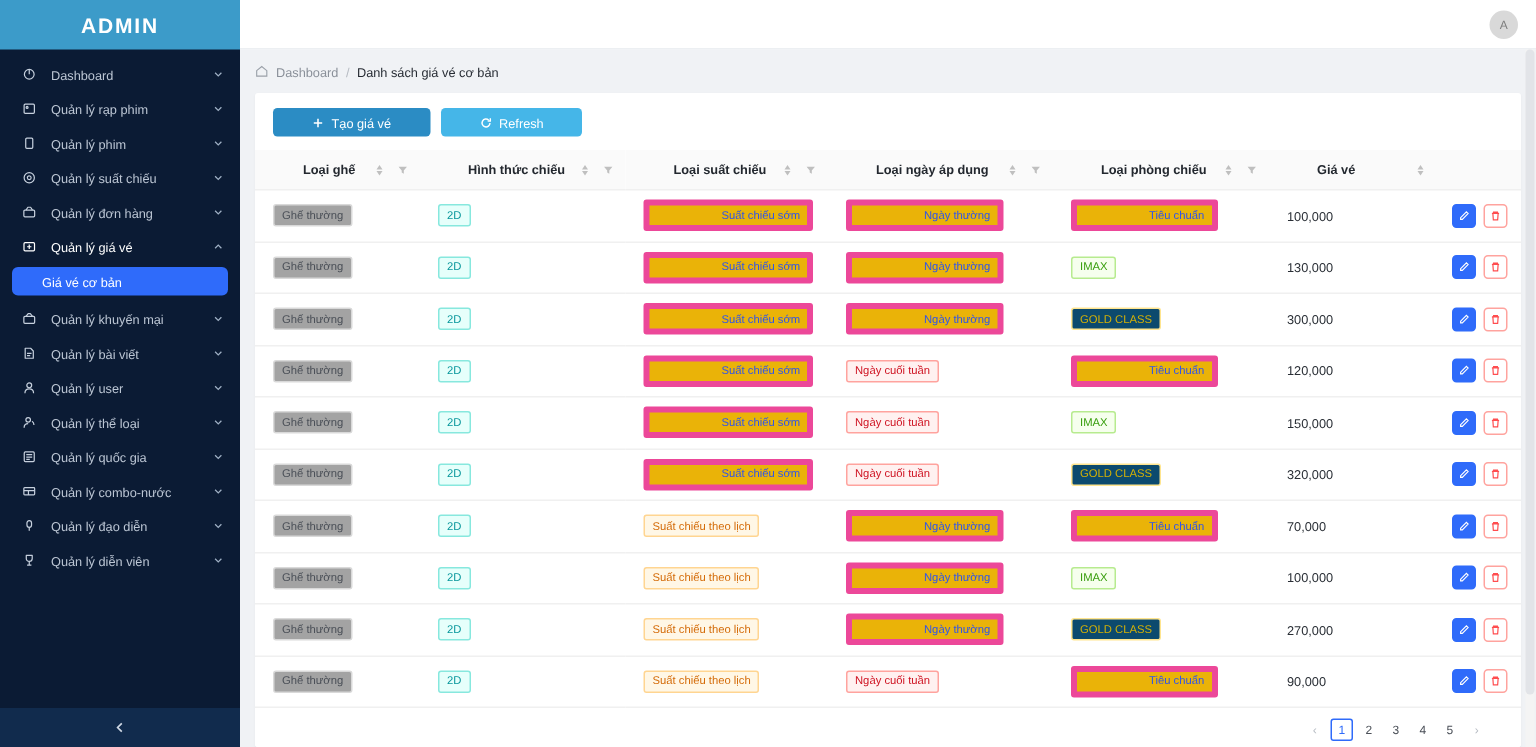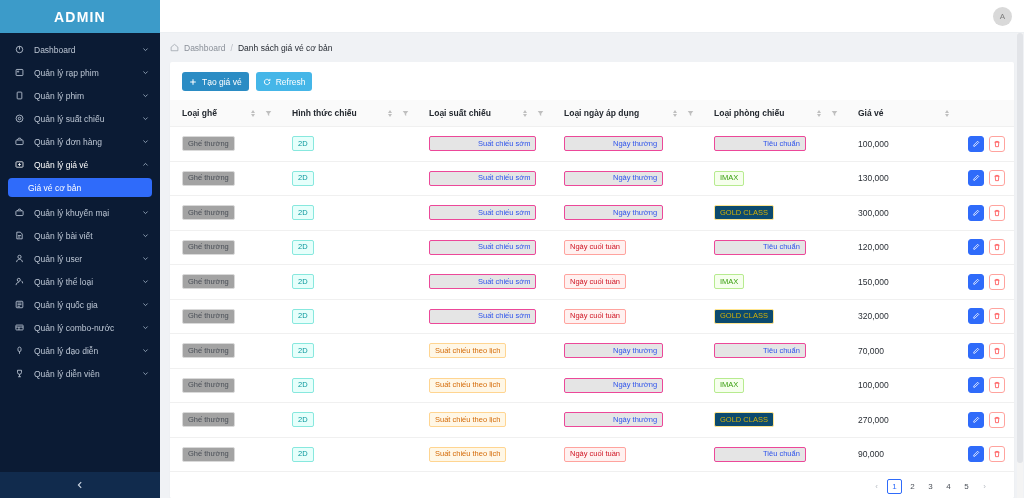--- a/index.html
+++ b/index.html
@@ -92,39 +92,39 @@
     background: #ffffff;
     border-radius: 2px;
     flex: 1 1 auto;
     display: flex; flex-direction: column;
     overflow: hidden;
     box-shadow: 0 1px 2px rgba(0,0,0,.04);
   }
   .card-actions { padding: 10px 12px 9px 12px; display: flex; gap: 7px; }
   .btn {
     border: none; border-radius: 3px; cursor: pointer;
-    height: 19px; padding: 0 7px; font-size: 8.5px; color: #fff;
+    height: 19px; padding: 0 26px; font-size: 8.5px; color: #fff;
     display: inline-flex; align-items: center; gap: 5px;
     font-family: "Liberation Sans", sans-serif;
   }
   .btn-primary { background: #2b8cc4; }
   .btn-refresh { background: #45b6e8; }
   .btn svg { width: 8px; height: 8px; display: block; }
 
   
   .table-wrap { flex: 1 1 auto; overflow: hidden; position: relative; }
   table { width: 100%; border-collapse: collapse; table-layout: fixed; }
   thead th {
     background: #fafafa; text-align: left;
     font-size: 8.5px; font-weight: bold; color: #23282f;
     padding: 8px 0 8px 12px; border-bottom: 1px solid #f0f0f0;
     white-space: nowrap; position: relative;
   }
   .th-inner { display: flex; align-items: center; }
-  .th-text { flex: 1 1 auto; }
+  .th-text { flex: 1 1 auto; margin-left: 20px; }
   .sorter {
     width: 10px; flex: 0 0 10px; display: flex; flex-direction: column;
     align-items: center; justify-content: center; gap: 1px;
     cursor: pointer; margin-right: 4px;
   }
   .sorter i {
     display: block; width: 0; height: 0;
     border-left: 2.5px solid transparent; border-right: 2.5px solid transparent;
   }
   .sorter i.up { border-bottom: 3px solid #bfbfbf; }
@@ -140,21 +140,21 @@
     padding: 0 0 0 12px; height: 34.5px;
     border-bottom: 1px solid #f0f0f0; font-size: 8.5px; color: #2a2f36;
     vertical-align: middle;
   }
   .tag {
     display: inline-block; padding: 1.5px 5px; border-radius: 2px;
     font-size: 7.5px; line-height: 1.35; white-space: nowrap;
   }
   .tag-default { background:#a3a3a3; border:1px solid #d9d9d9; color:#4a4f57; }
   .tag-cyan    { background:#e6fffb; border:1px solid #87e8de; color:#08979c; }
-  .tag-blue    { background:#e5e5e5; border:1px solid #ec4899; color:#2f54eb;padding-left:48px; }
+  .tag-blue    { background:#eab308; border:4px solid #ec4899; color:#2f54eb;padding-left:48px; }
   .tag-orange  { background:#fff7e6; border:1px solid #ffd591; color:#d46b08; }
   .tag-red     { background:#fff1f0; border:1px solid #ffa39e; color:#cf1322;text-align:right; }
   .tag-green   { background:#f6ffed; border:1px solid #b7eb8f; color:#389e0d; }
   .tag-gold    { background:#0c4a6e; border:1px solid #ffe58f; color:#d4b106; }
 
   .actions-cell { white-space: nowrap; }
   .act-btn {
     width: 16px; height: 16px; border-radius: 3px; cursor: pointer;
     display: inline-flex; align-items: center; justify-content: center;
     vertical-align: middle;

